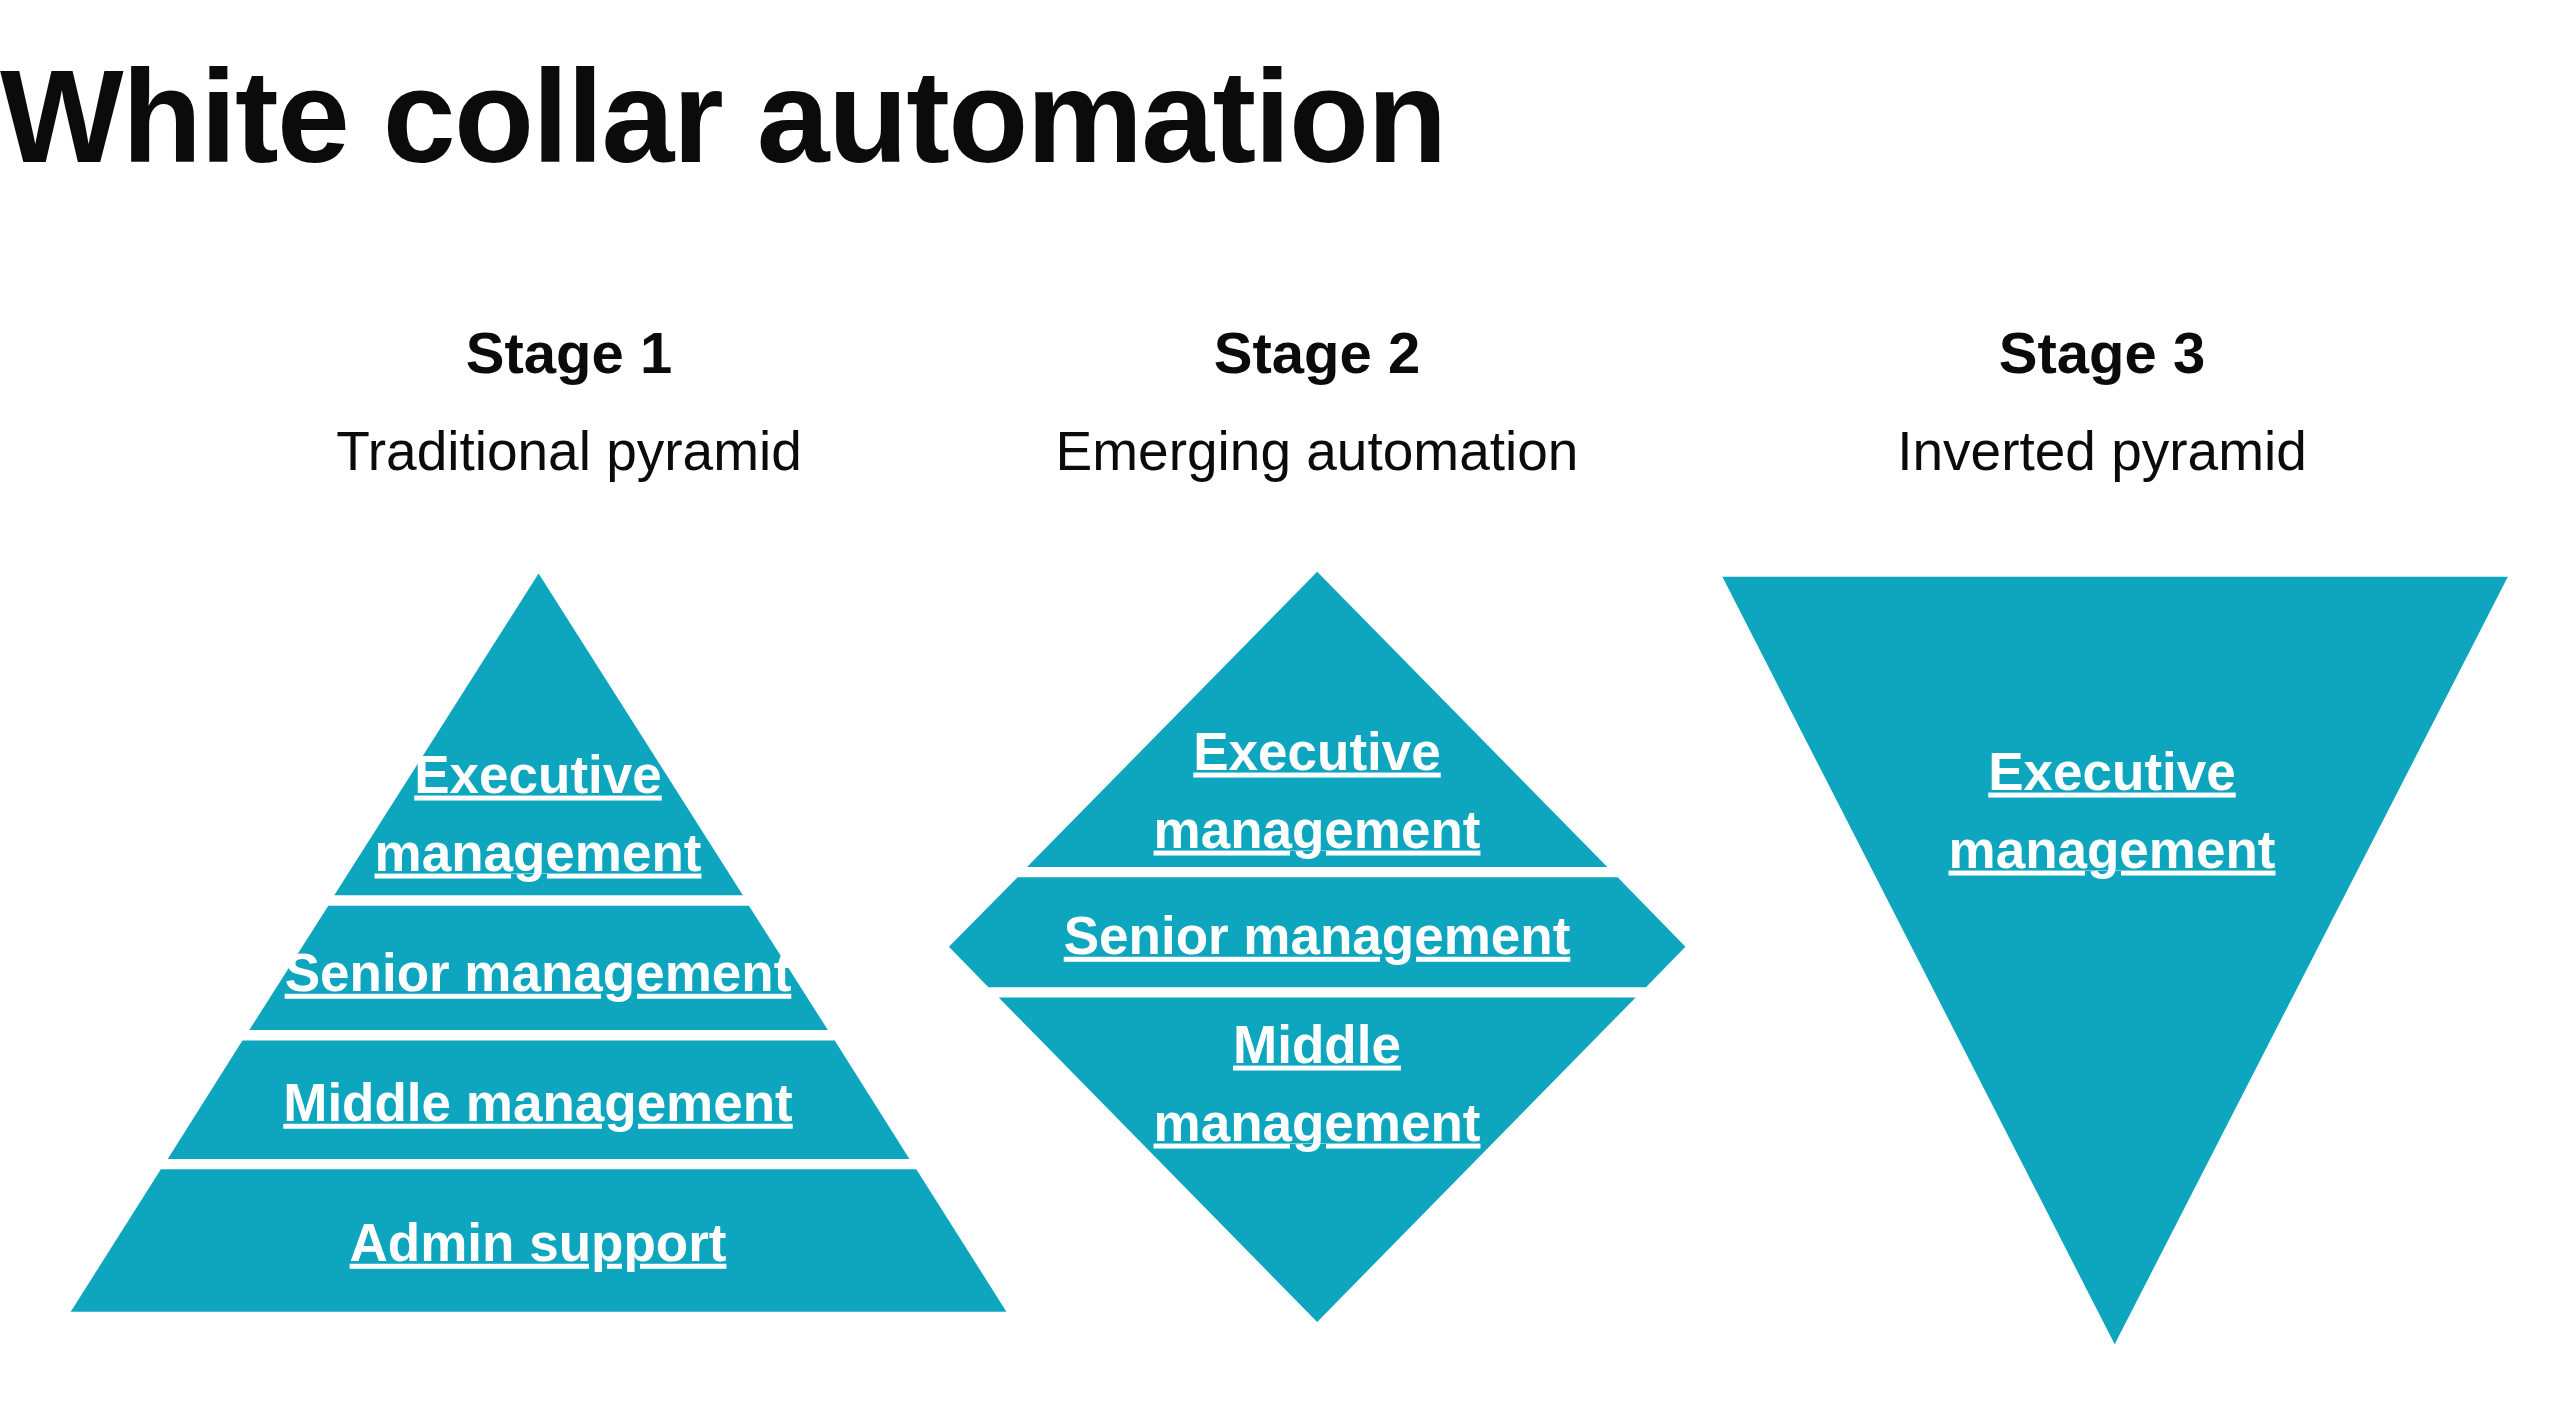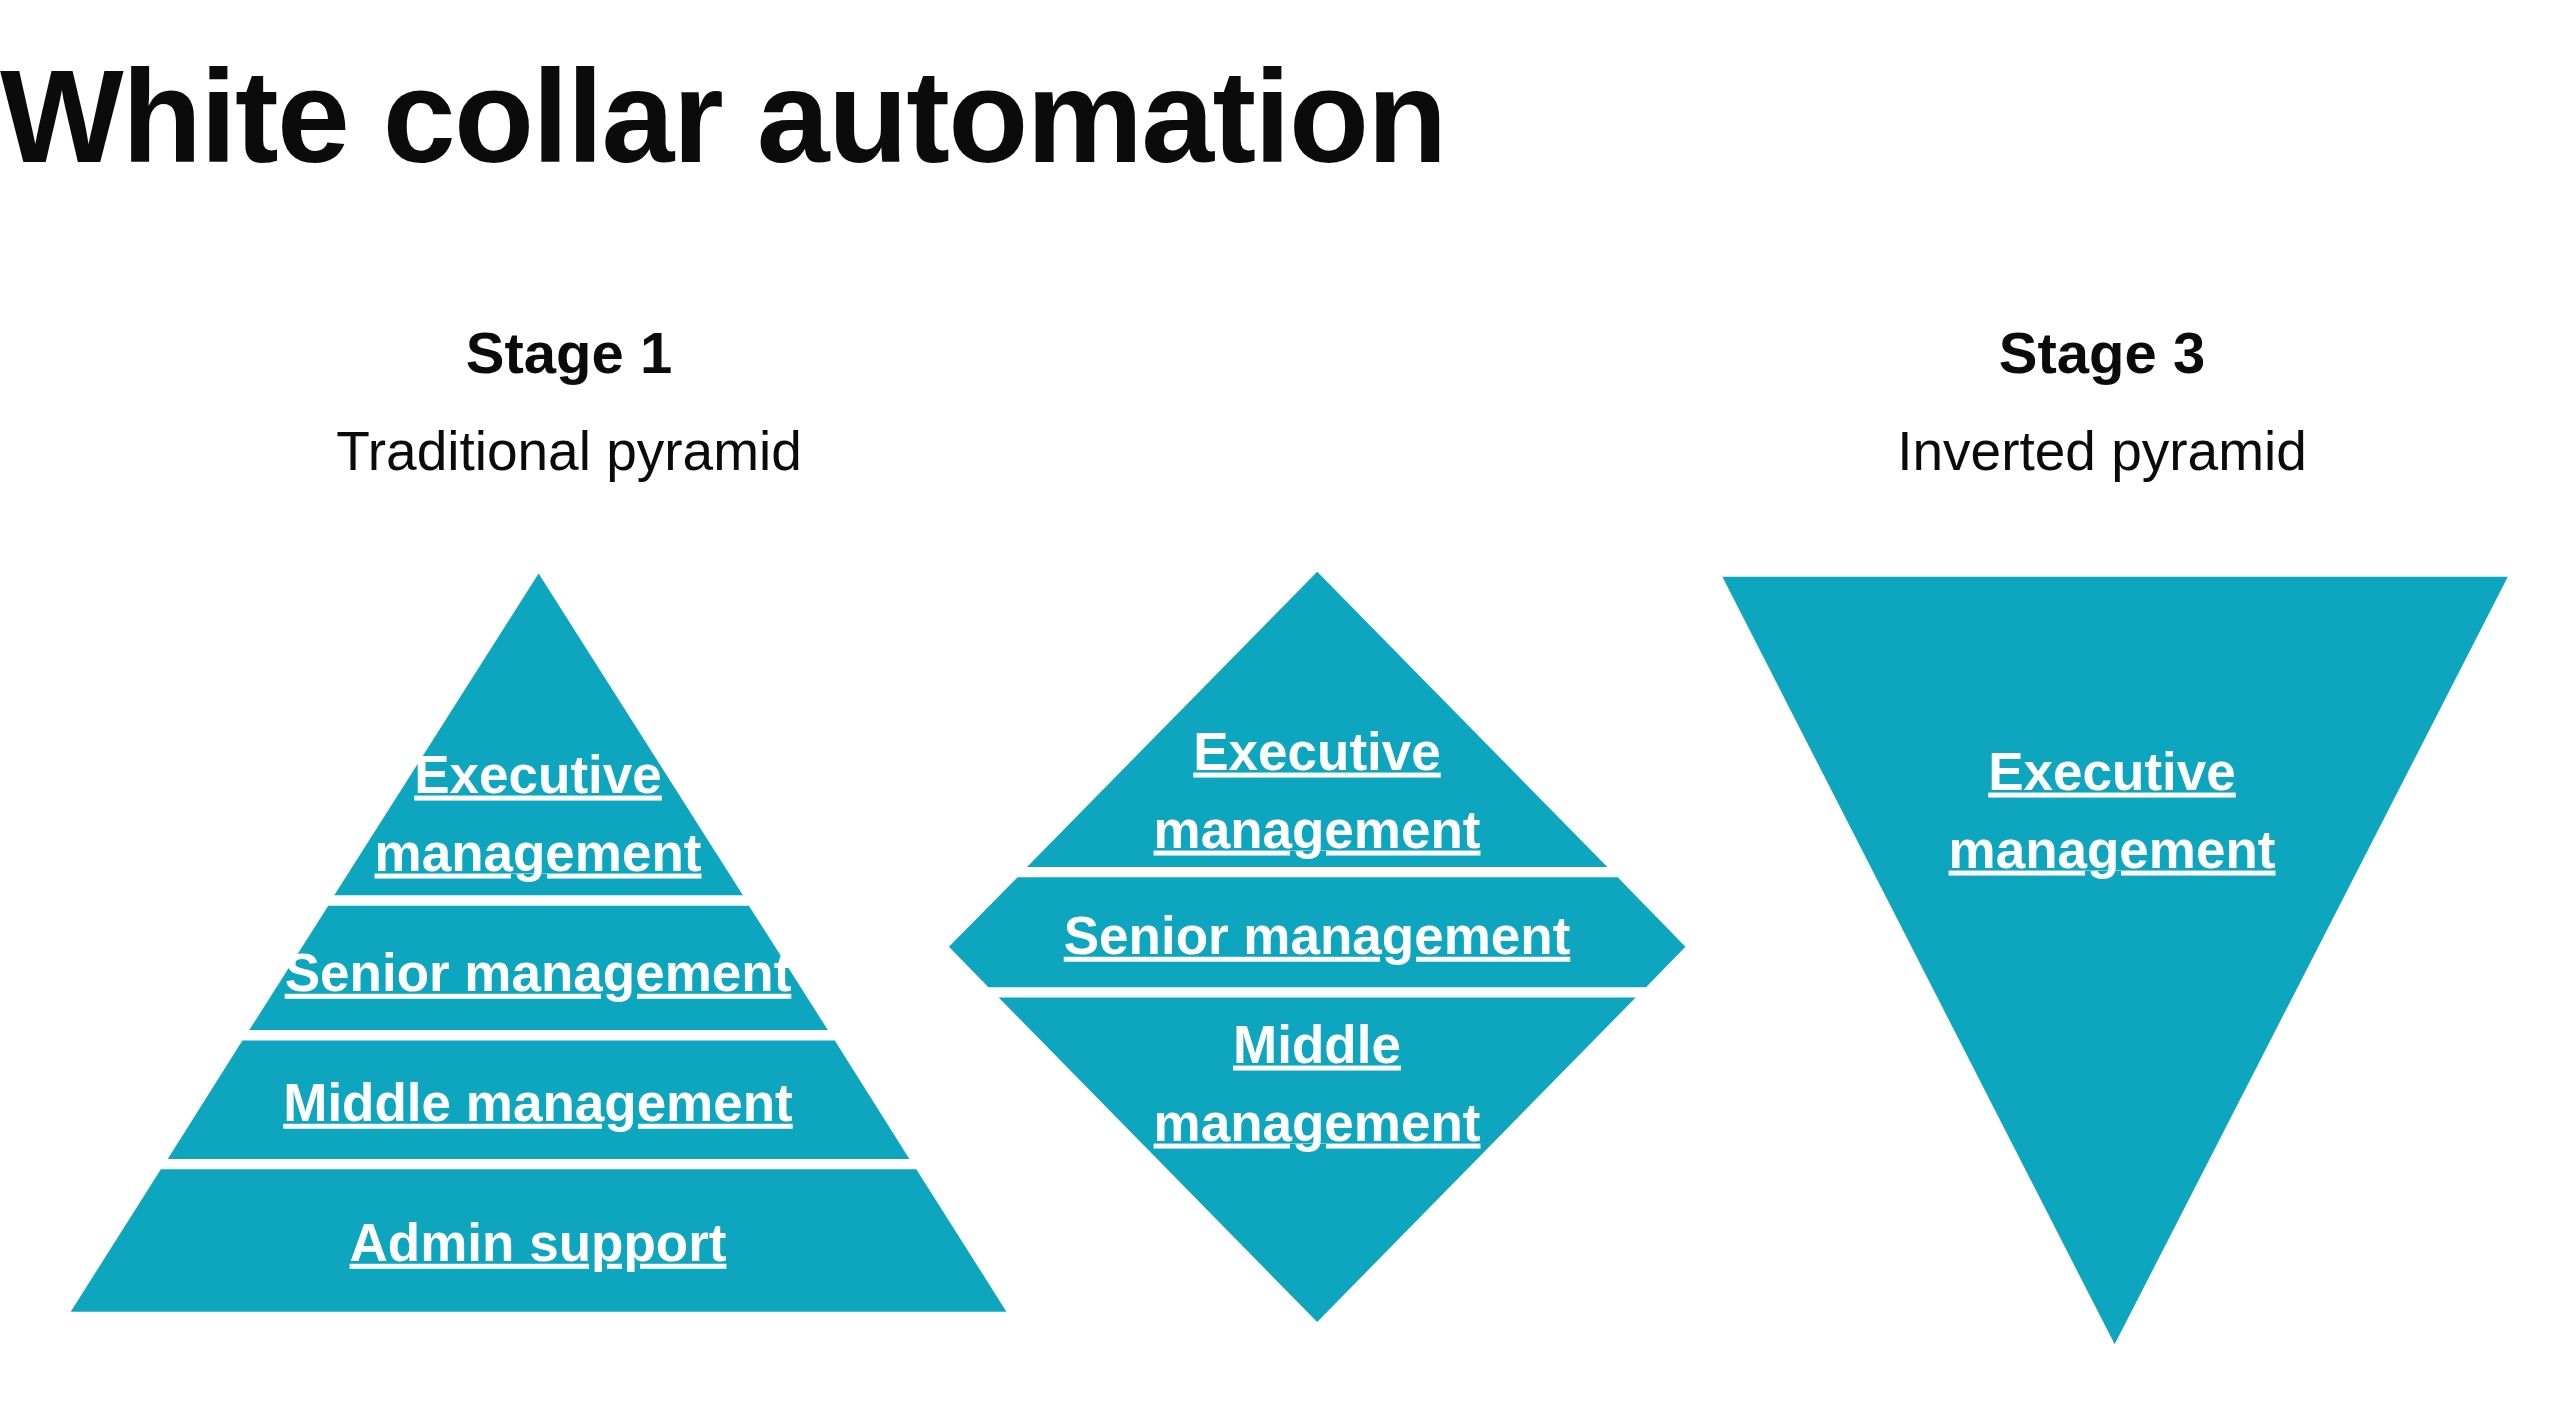--- a/index.html
+++ b/index.html
@@ -55,20 +55,24 @@
 <body>
 
 <div class="canvas">
 
   <div class="title">White collar automation</div>
 
   <div class="stage-header" id="hdr-stage1">
     <div class="stage-name">Stage 1</div>
     <div class="stage-subtitle">Traditional pyramid</div>
   </div>
+  <div class="stage-header" id="hdr-stage2">
+    <div class="stage-name">Stage 2</div>
+    <div class="stage-subtitle">Emerging automation</div>
+  </div>
   <div class="stage-header" id="hdr-stage3">
     <div class="stage-name">Stage 3</div>
     <div class="stage-subtitle">Inverted pyramid</div>
   </div>
 
   <svg class="shapes" viewBox="0 0 3000 1660" xmlns="http://www.w3.org/2000/svg">
 
     <polygon points="627,668 865,1043 389,1043"></polygon>
     <polygon points="382,1055 872,1055 964,1200 290,1200"></polygon>
     <polygon points="282,1212 972,1212 1059,1350 195,1350"></polygon>

